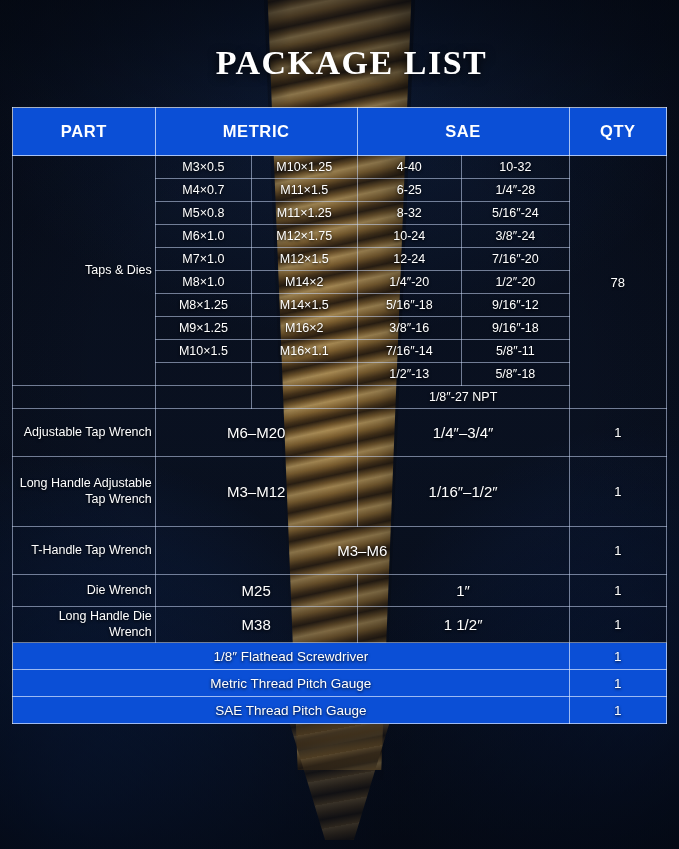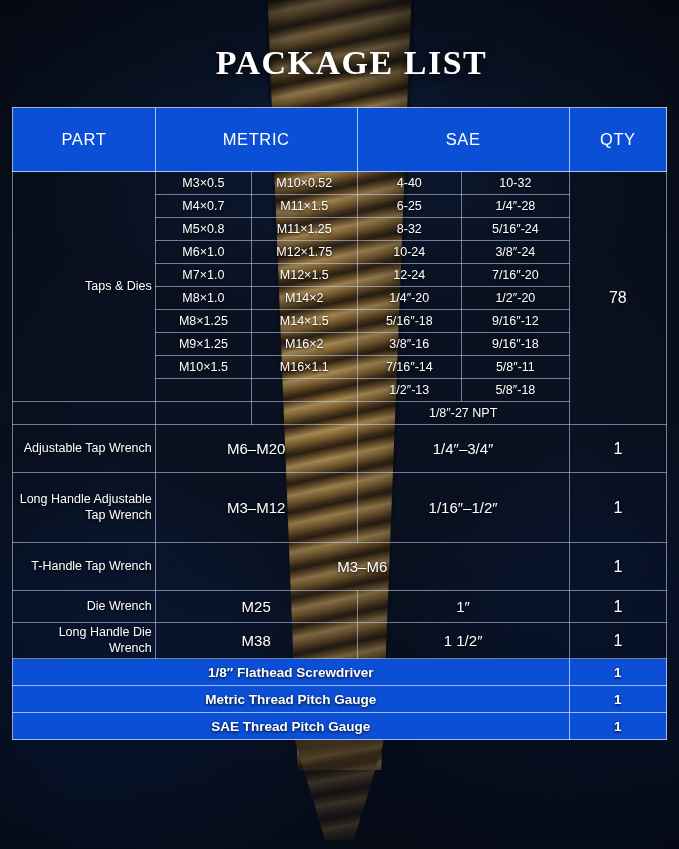--- a/index.html
+++ b/index.html
@@ -120,46 +120,45 @@
     table-layout: fixed;
     color: #ffffff;
     font-size: 12.5px;
   }
   table, th, td {
     border: 1px solid rgba(200,215,245,0.55);
   }
   thead th {
     background: #0b4fd6;
     color: #fff;
-    font-weight: normal;
+    font-weight: bold;
     font-size: 16.5px;
     letter-spacing: 0.6px;
-    height: 64px;
+    height: 48px;
     text-align: center;
     border-color: rgba(220,232,255,0.75);
   }
   td {
     text-align: center;
     vertical-align: middle;
     padding: 2px 3px;
     height: 23px;
     text-shadow: 0 1px 3px rgba(0,0,0,0.9);
   }
   td.part {
     font-size: 12.5px;
     line-height: 1.25;
     text-align: right;
   }
-  td.qty { font-size: 16px; }
+  td.qty { font-size: 13px; }
   .r-blue td {
     background: #0b4fd6;
     font-size: 13.5px;
     height: 27px;
     border-color: rgba(220,232,255,0.7);
-    font-weight: bold;
   }
   .tall { font-size: 15px; }
 </style>
 </head>
 <body>
 
 <div id="bg">
   <div id="bolt"></div>
   <div id="bolt-shade"></div>
   <div id="bolt-tip"></div>
@@ -184,21 +183,21 @@
         <th colspan="2">METRIC</th>
         <th colspan="2">SAE</th>
         <th>QTY</th>
       </tr>
     </thead>
     <tbody>
 
       <tr>
         <td class="part" rowspan="10">Taps &amp; Dies</td>
         <td>M3×0.5</td>
-        <td>M10×0.52</td>
+        <td>M10×1.25</td>
         <td>4-40</td>
         <td>10-32</td>
         <td class="qty" rowspan="11">78</td>
       </tr>
       <tr>
         <td>M4×0.7</td>
         <td>M11×1.5</td>
         <td>6-25</td>
         <td>1/4″-28</td>
       </tr>

